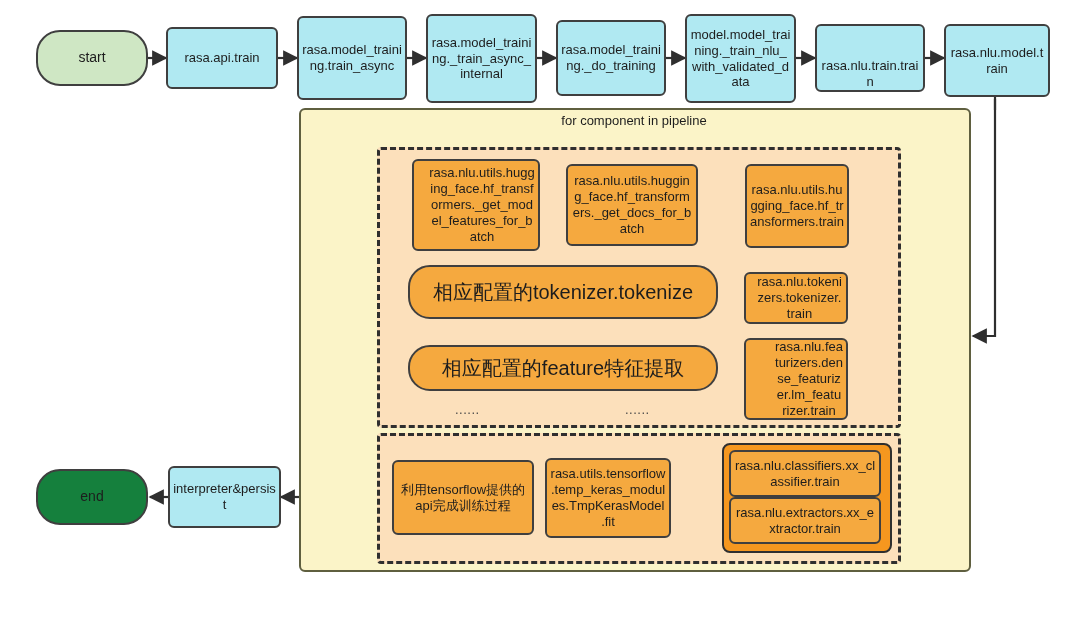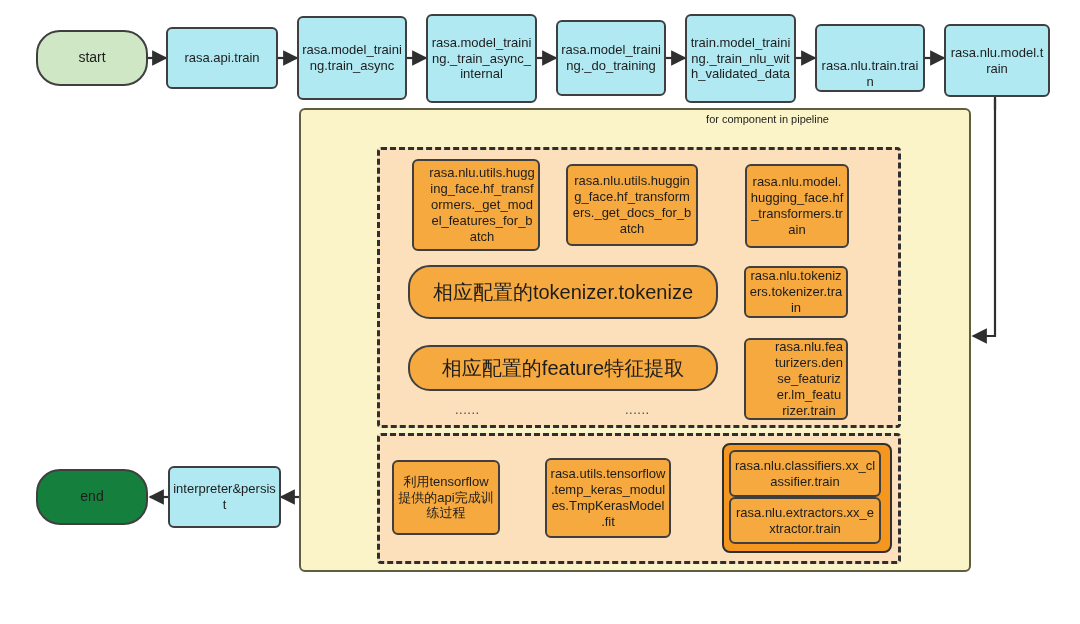--- a/index.html
+++ b/index.html
@@ -83,22 +83,22 @@
   .group-orange {
     position: absolute;
     background: #f5971f;
     border: 2px solid #2f2f2f;
     border-radius: 8px;
     z-index: 3;
   }
   .loop-label {
     position: absolute;
     z-index: 3;
-    text-align: right;
-    font-size: 11px;
+    text-align: center;
+    font-size: 13px;
     color: #1d1d1d;
     line-height: 1.32;
   }
   .ellipsis {
     position: absolute;
     z-index: 4;
     font-size: 13px;
     color: #4a4a4a;
     letter-spacing: 0.5px;
   }
@@ -175,48 +175,48 @@
 
 <div class="node blue" style="left:426px; top:14px; width:111px; height:89px;">
   <span class="node-text">rasa.model_training._train_async_internal</span>
 </div>
 
 <div class="node blue" style="left:556px; top:20px; width:110px; height:76px;">
   <span class="node-text">rasa.model_training._do_training</span>
 </div>
 
 <div class="node blue" style="left:685px; top:14px; width:111px; height:89px;">
-  <span class="node-text">train.model_training._train_nlu_with_validated_data</span>
+  <span class="node-text">model.model_training._train_nlu_with_validated_data</span>
 </div>
 
 <div class="node blue" style="left:815px; top:24px; width:110px; height:68px;align-items:flex-end;">
   <span class="node-text">rasa.nlu.train.train</span>
 </div>
 
 <div class="node blue" style="left:944px; top:24px; width:106px; height:73px;">
   <span class="node-text">rasa.nlu.model.train</span>
 </div>
 
 <div class="node orange" style="left:412px; top:159px; width:128px; height:92px;padding-left:12px;">
   <span class="node-text">rasa.nlu.utils.hugging_face.hf_transformers._get_model_features_for_batch</span>
 </div>
 
 <div class="node orange" style="left:566px; top:164px; width:132px; height:82px;">
   <span class="node-text">rasa.nlu.utils.hugging_face.hf_transformers._get_docs_for_batch</span>
 </div>
 
 <div class="node orange" style="left:745px; top:164px; width:104px; height:84px;">
-  <span class="node-text">rasa.nlu.model.hugging_face.hf_transformers.train</span>
+  <span class="node-text">rasa.nlu.utils.hugging_face.hf_transformers.train</span>
 </div>
 
 <div class="node orange orange-wide" style="left:408px; top:265px; width:310px; height:54px;">
   <span class="node-text">相应配置的tokenizer.tokenize</span>
 </div>
 
-<div class="node orange" style="left:744px; top:266px; width:104px; height:52px;">
+<div class="node orange" style="left:744px; top:272px; width:104px; height:52px;padding-left:7px;">
   <span class="node-text">rasa.nlu.tokenizers.tokenizer.train</span>
 </div>
 
 <div class="node orange orange-wide" style="left:408px; top:345px; width:310px; height:46px;">
   <span class="node-text">相应配置的feature特征提取</span>
 </div>
 
 <div class="node orange" style="left:744px; top:338px; width:104px; height:82px;padding-left:26px;">
   <span class="node-text">rasa.nlu.featurizers.dense_featurizer.lm_featurizer.train</span>
 </div>
@@ -230,19 +230,19 @@
 </div>
 
 <div class="node orange" style="left:729px; top:497px; width:152px; height:47px;">
   <span class="node-text">rasa.nlu.extractors.xx_extractor.train</span>
 </div>
 
 <div class="node orange" style="left:545px; top:458px; width:126px; height:80px;">
   <span class="node-text">rasa.utils.tensorflow.temp_keras_modules.TmpKerasModel.fit</span>
 </div>
 
-<div class="node orange" style="left:392px; top:460px; width:108px; height:75px;">
+<div class="node orange" style="left:392px; top:460px; width:142px; height:75px;">
   <span class="node-text">利用tensorflow提供的api完成训练过程</span>
 </div>
 
 <div class="node blue" style="left:168px; top:466px; width:113px; height:62px;">
   <span class="node-text">interpreter&amp;persist</span>
 </div>
 
 </body></html>

